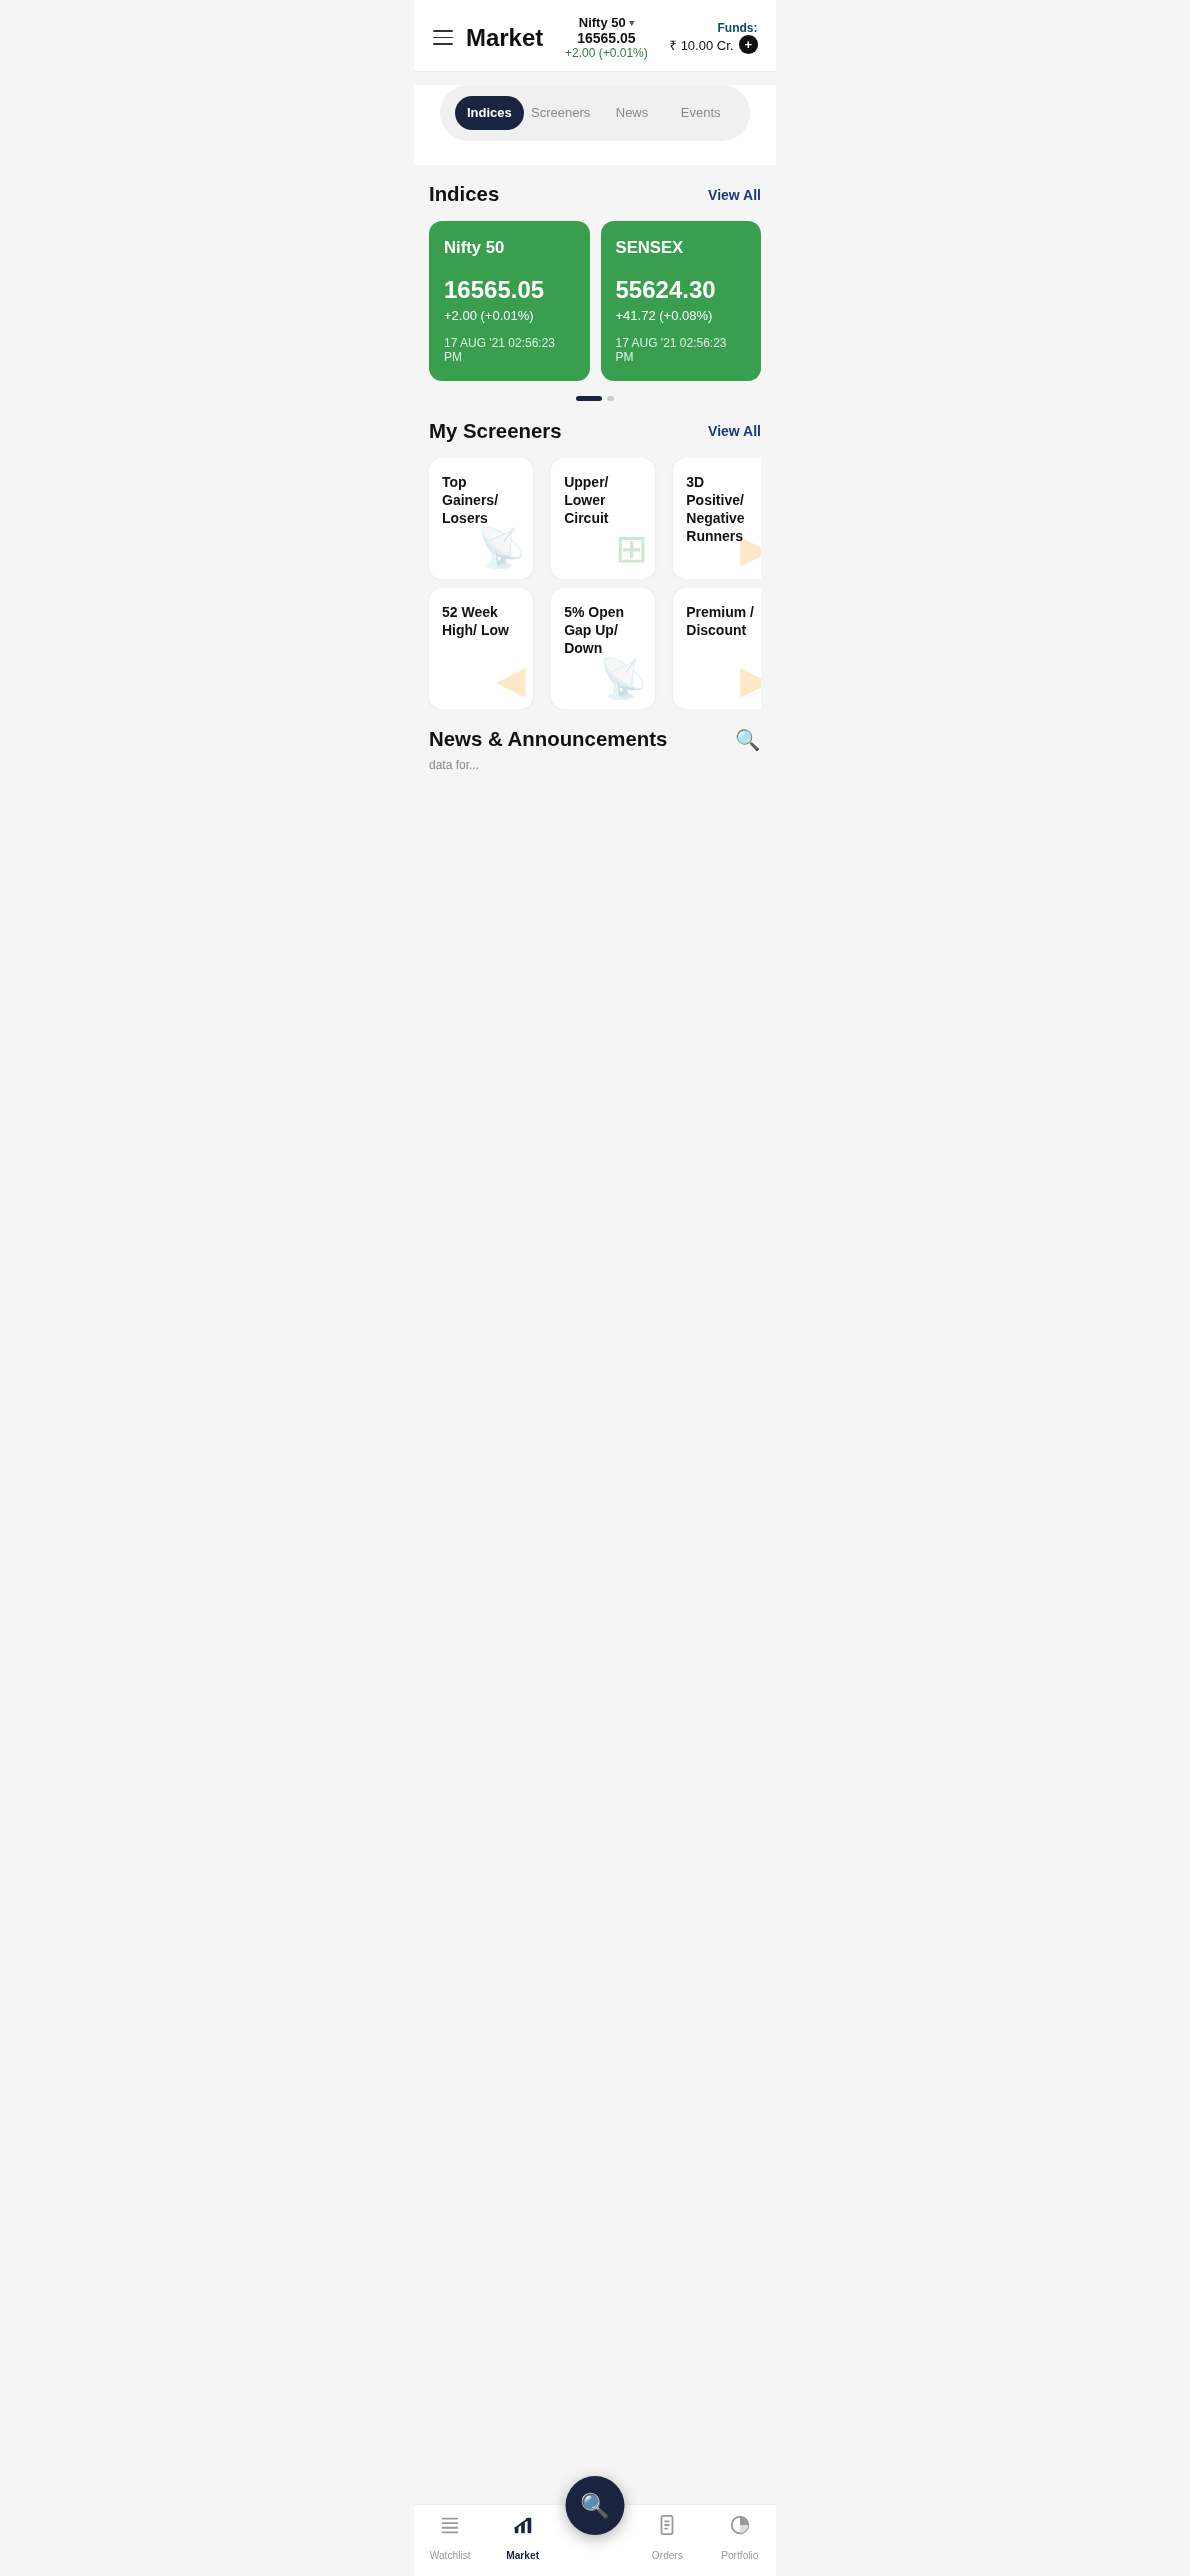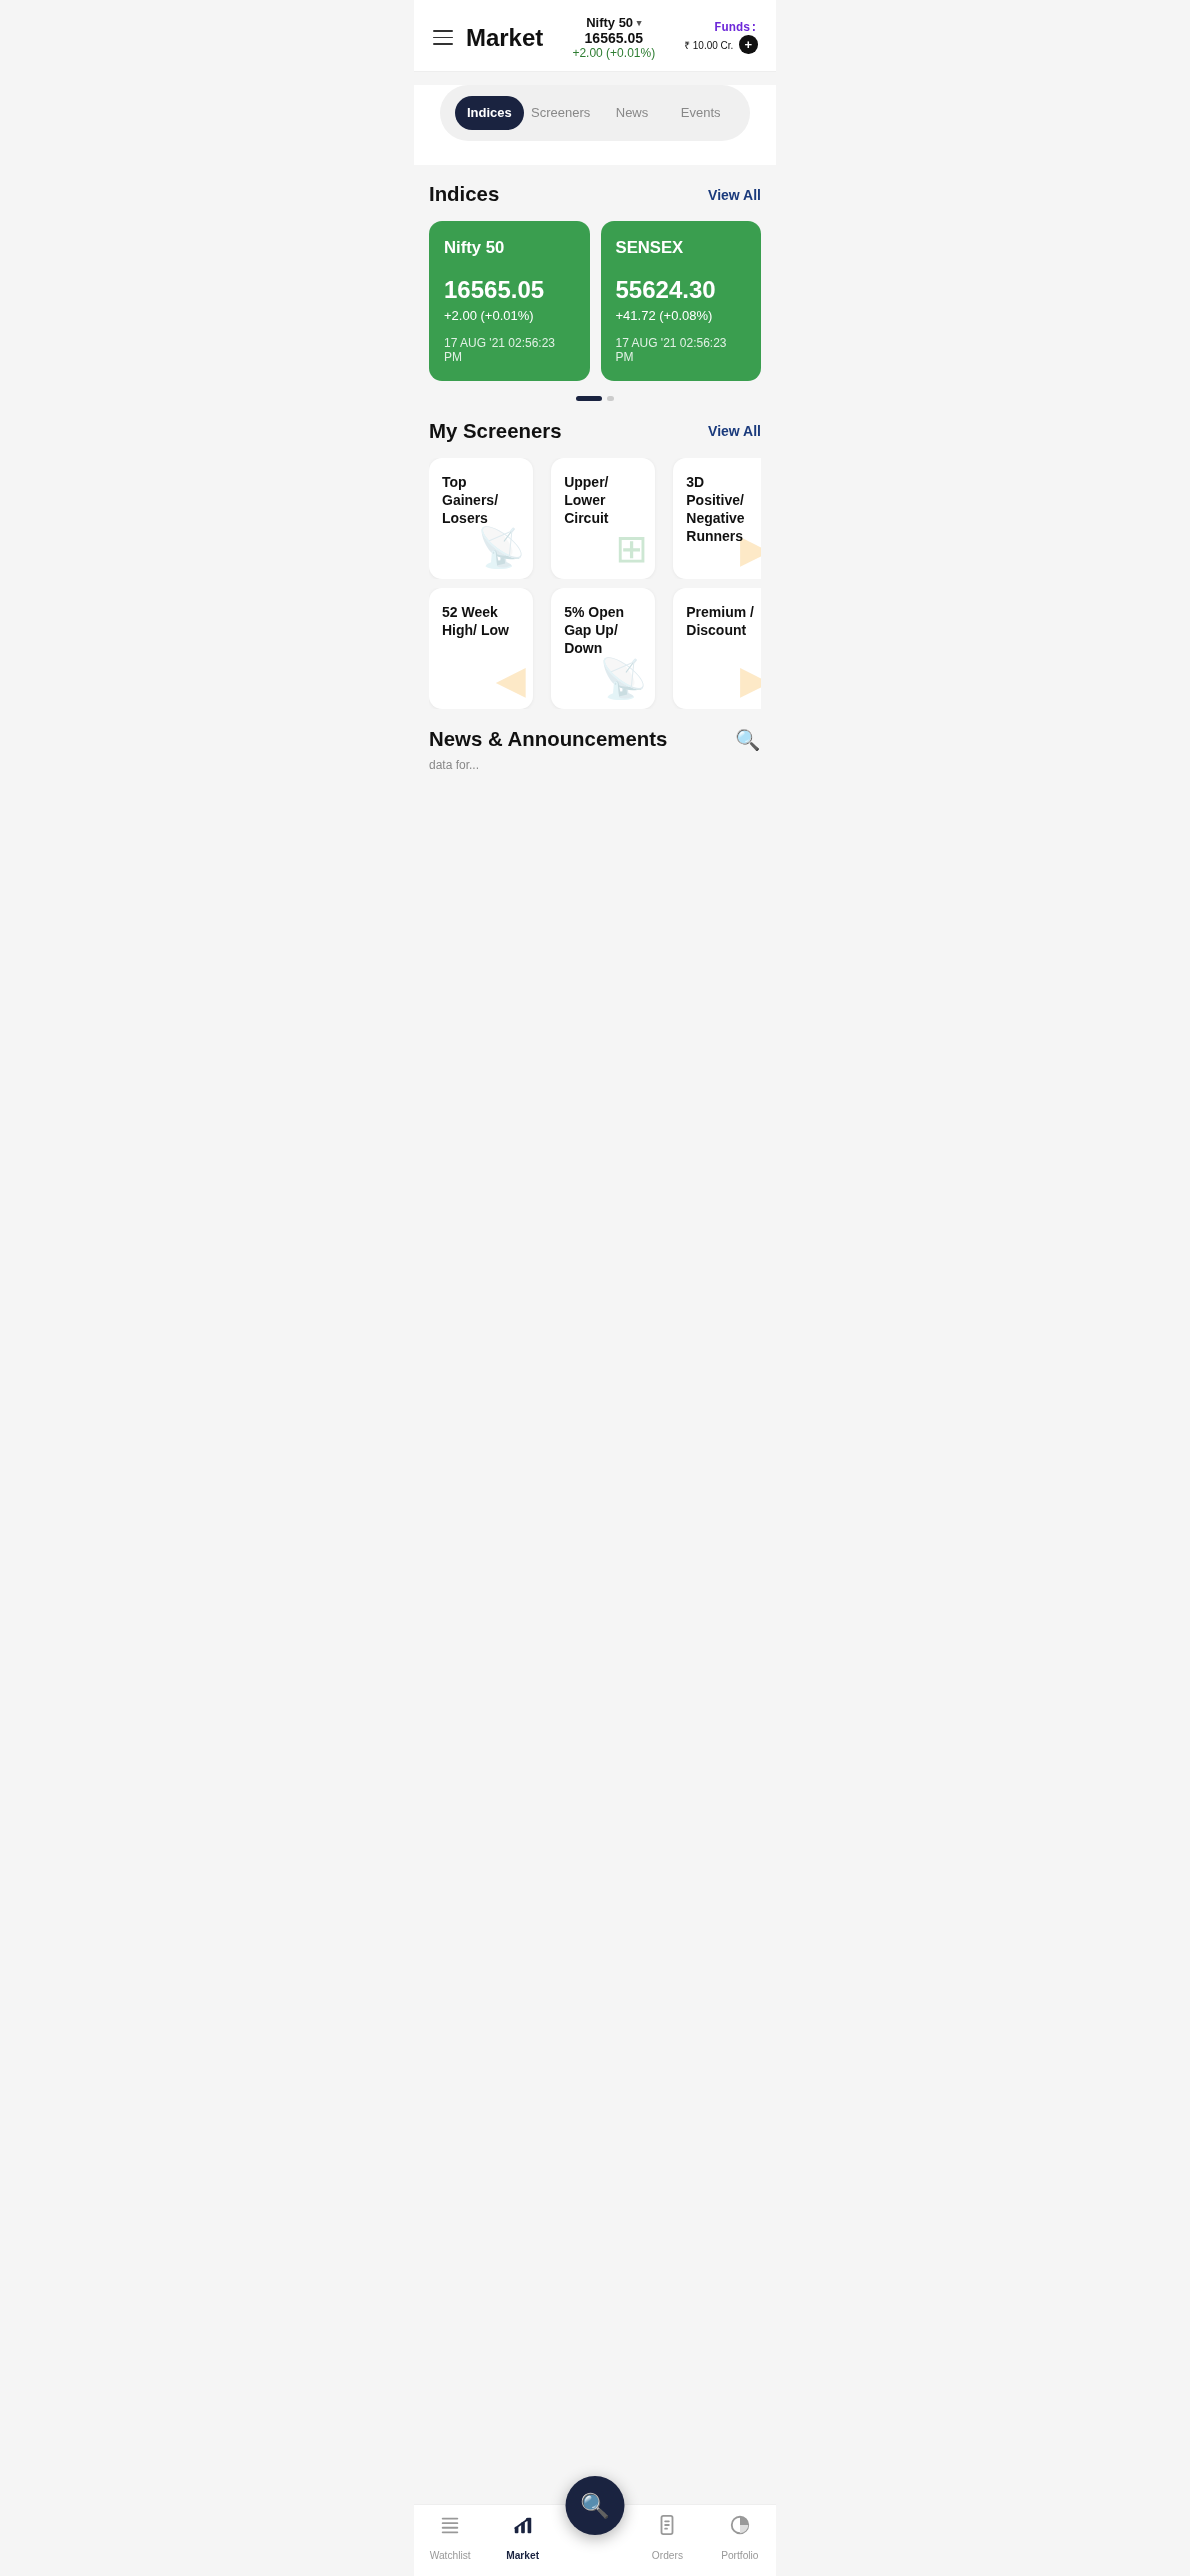--- a/index.html
+++ b/index.html
@@ -70,30 +70,29 @@
       font-size: 12px;
       color: #2e7d32;
       font-weight: 500;
     }
     .header-right {
       text-align: right;
     }
     .funds-label {
       font-size: 12px;
       font-weight: 600;
-      color: #6d28d9;
-      font-family: Liberation Mono, monospace;
+      color: #0c4a6e;
     }
     .funds-value-row {
       display: flex;
       align-items: center;
       gap: 5.6px;
     }
     .funds-value {
-      font-size: 10px;
+      font-size: 13px;
       color: #111;
       font-weight: 500;
     }
     .add-btn {
       width: 18.5px;
       height: 18.5px;
       background: #111;
       border-radius: 50%;
       color: #fff;
       display: flex;

